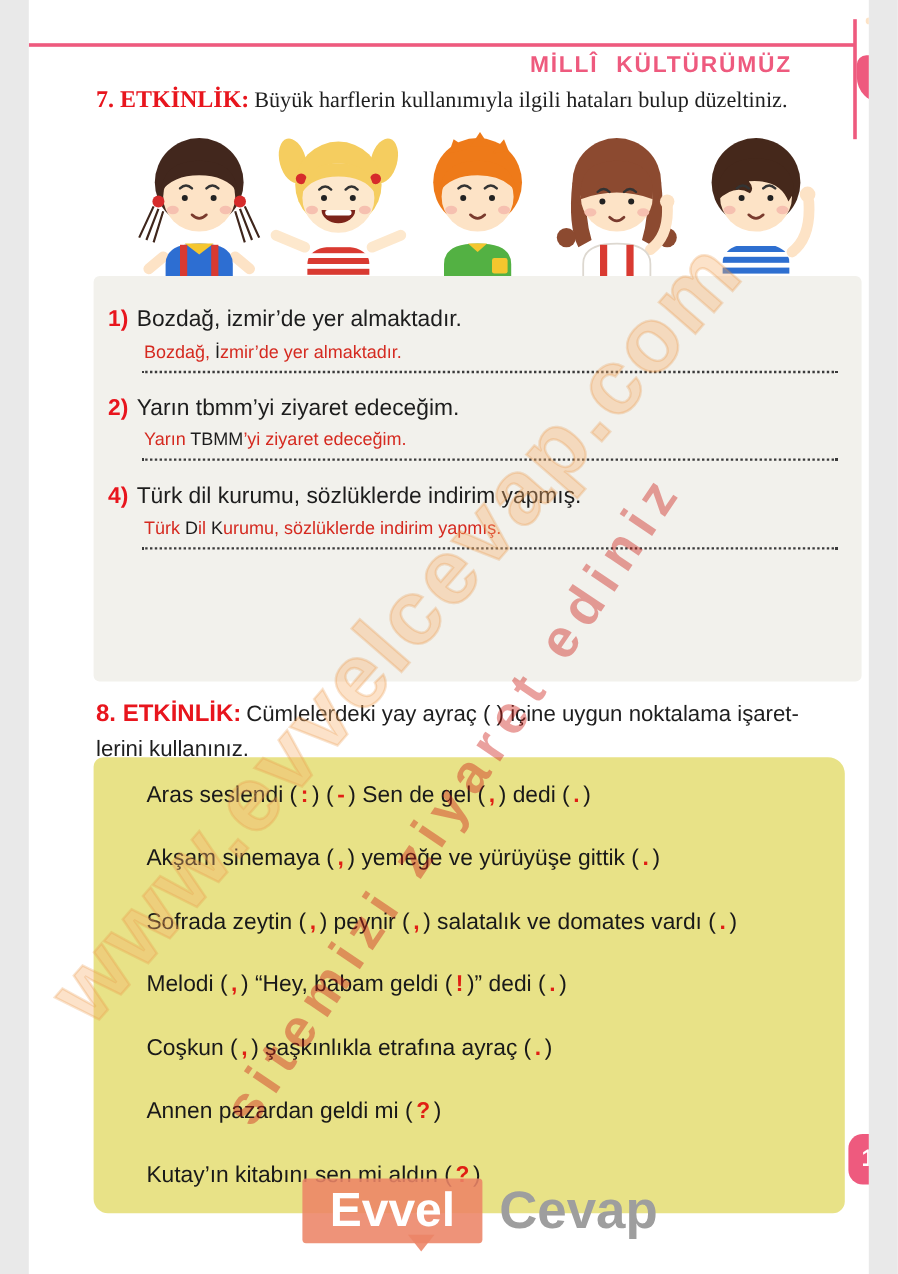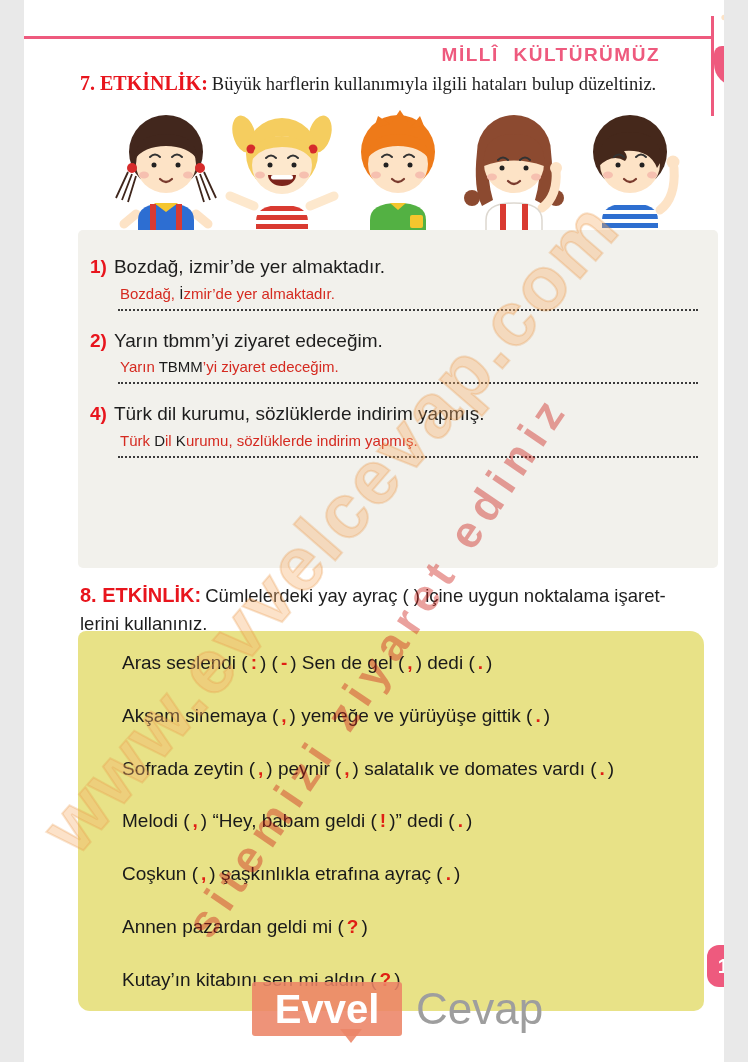--- a/index.html
+++ b/index.html
@@ -50,21 +50,21 @@
     border-radius:8px 14px 10px 12px;padding:20px 14px 0 44px;}
   .s-line{font-size:19px;color:#191919;line-height:1.25;margin-bottom:29px;}
   .s-line .seg.red{color:#e01f14;font-weight:700;padding:0 3px;}
 
   
   .logo-evvel{position:absolute;left:228px;top:982px;width:150px;height:54px;background:rgba(236,132,102,0.88);
     color:#fff;font-size:40px;font-weight:bold;display:flex;align-items:center;justify-content:center;
     border-radius:3px;z-index:20;}
   .logo-evvel::after{content:"";position:absolute;left:88px;bottom:-18px;border:11px solid transparent;
     border-top:14px solid rgba(236,132,102,0.88);}
-  .logo-cevap{position:absolute;left:392px;top:984px;font-size:44px;font-weight:normal;color:var(--gray);z-index:20;}
+  .logo-cevap{position:absolute;left:392px;top:984px;font-size:44px;font-weight:bold;color:var(--gray);z-index:20;}
   .page-badge{position:absolute;left:683px;top:945px;width:55px;height:42px;background:var(--pink);color:#fff;
     font-weight:bold;font-size:20px;display:flex;align-items:center;justify-content:center;
     border-radius:12px 12px 18px 12px;z-index:20;}
 
   
   .wm{position:absolute;white-space:nowrap;pointer-events:none;font-weight:bold;z-index:40;}
   .wm-main{left:0px;top:812px;transform:rotate(-49deg);transform-origin:0 0;font-size:76px;letter-spacing:3px;
     color:rgba(246,176,106,0.36);-webkit-text-stroke:2px rgba(232,143,60,0.25);}
   .wm-sub{left:152px;top:918px;transform:rotate(-56deg);transform-origin:0 0;font-size:45px;letter-spacing:8px;
     color:rgba(205,30,25,0.42);}

